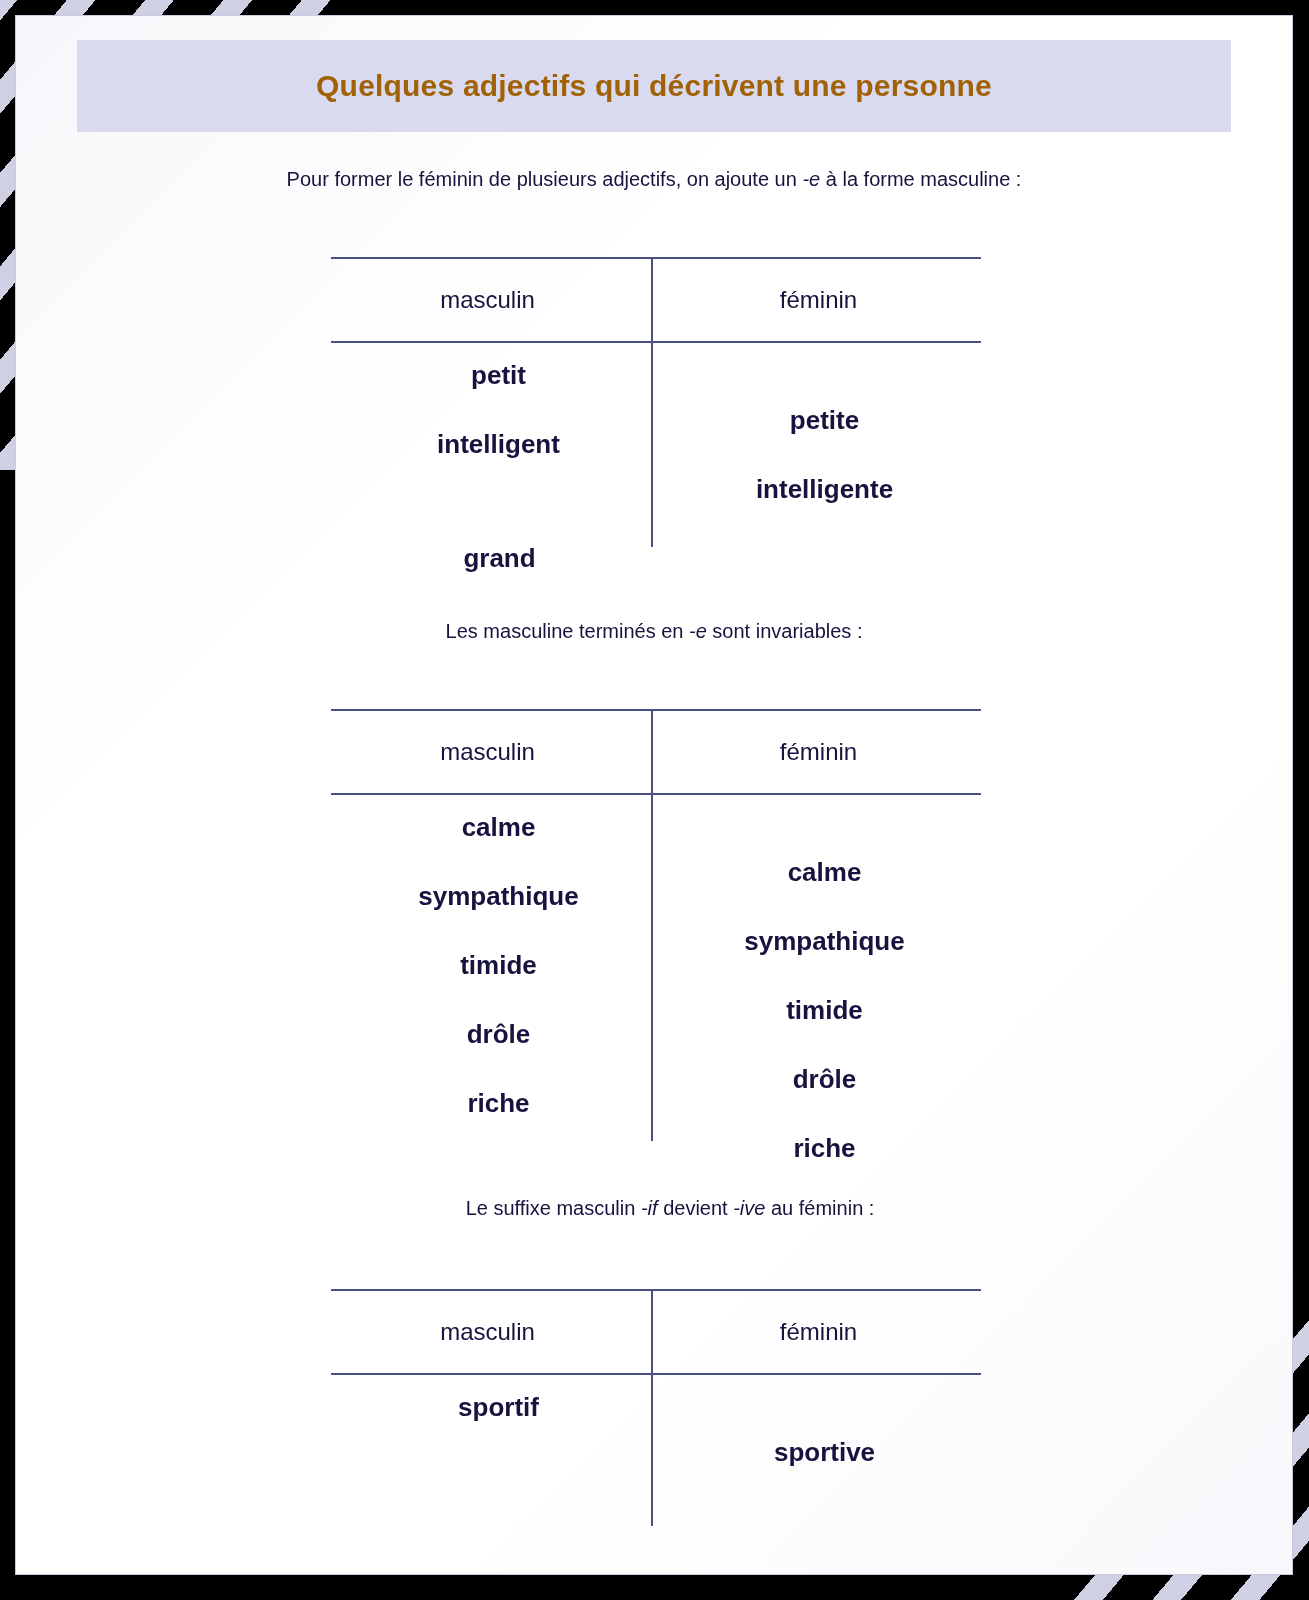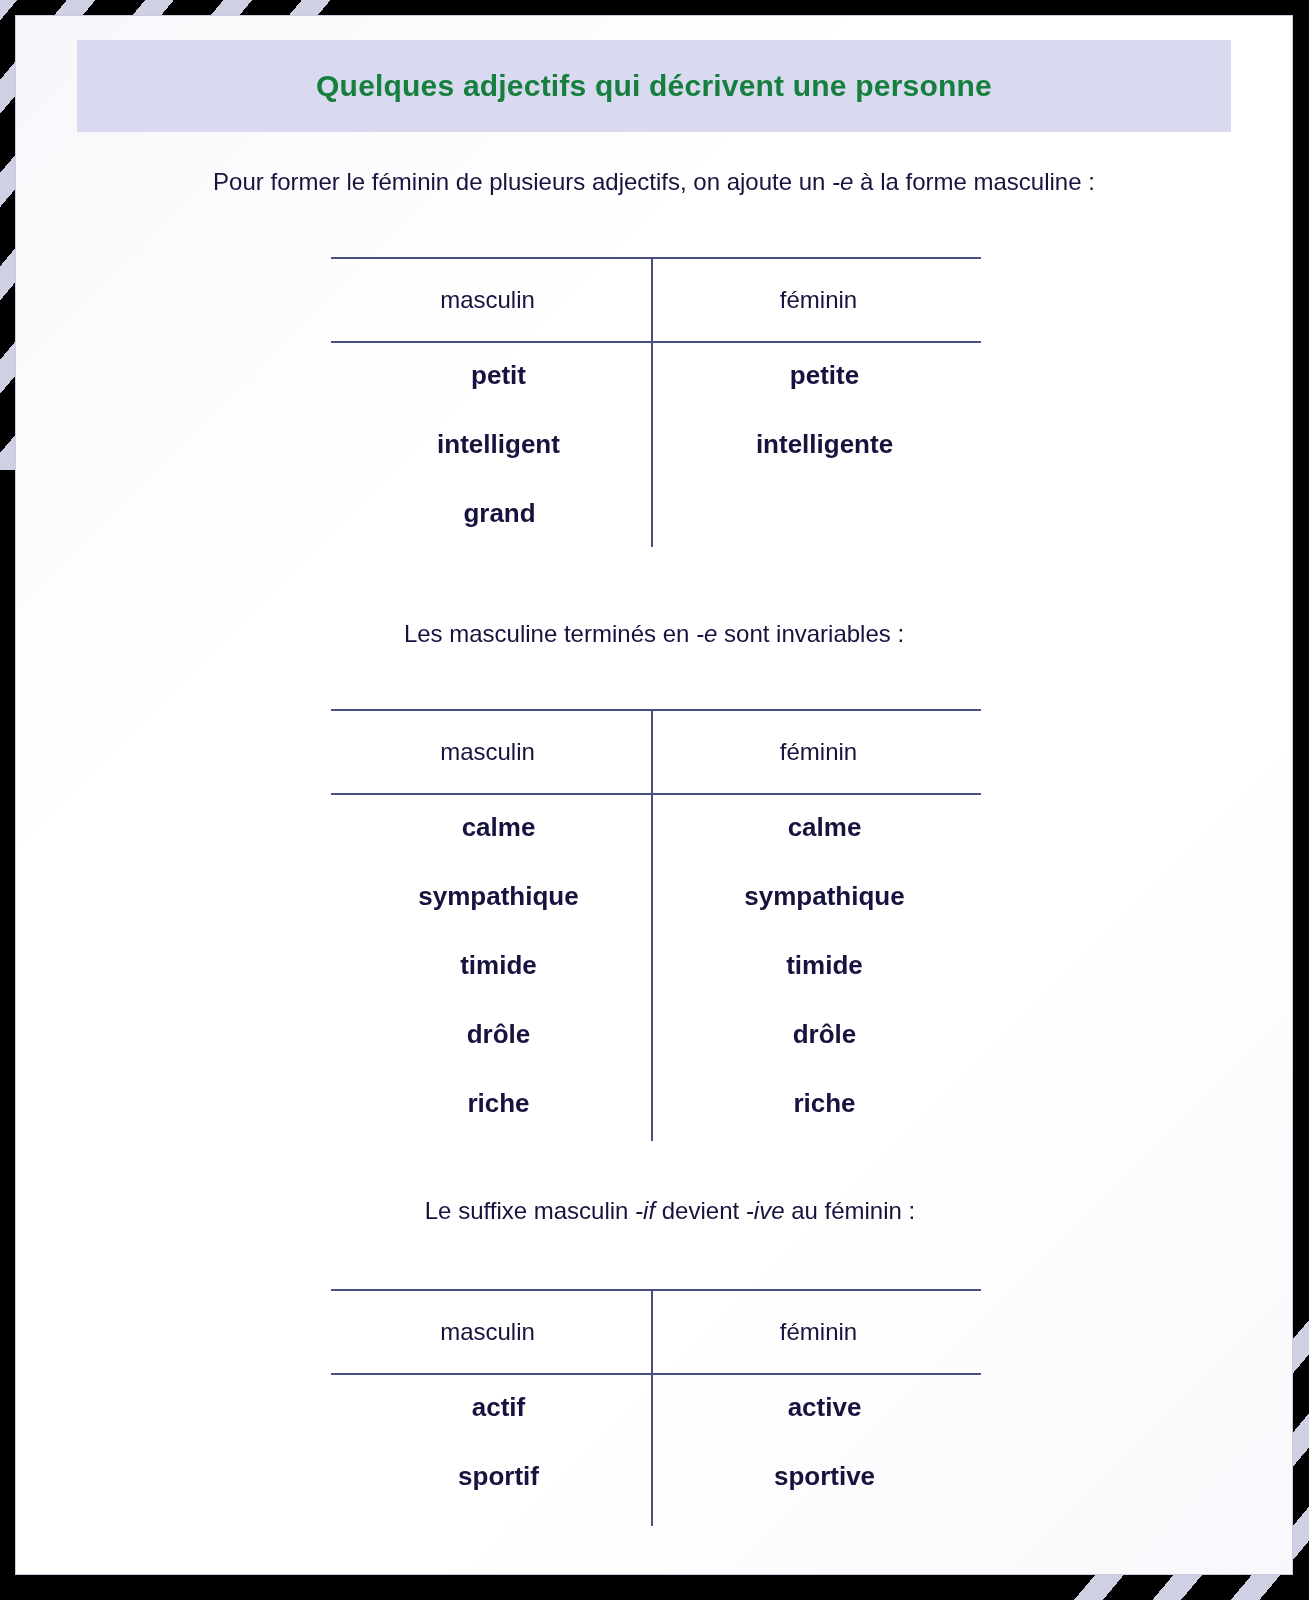--- a/index.html
+++ b/index.html
@@ -30,25 +30,25 @@
       position: absolute; left: 16px; top: 16px; width: 1276px; height: 1558px;
       background: linear-gradient(135deg, #f7f7fb 0%, #ffffff 30%, #ffffff 70%, #f8f8fc 100%);
       box-shadow: 0 0 0 1px #c9cadb;
     }
     .banner {
       position: absolute; left: 61px; top: 24px; width: 1154px; height: 92px;
       background: #d9d9ef;
       display: flex; align-items: center; justify-content: center;
     }
     .banner h1 {
-      margin: 16px; font-size: 30px; font-weight: bold; color: #15803d; letter-spacing: 0.2px;
+      margin: 16px; font-size: 30px; font-weight: bold; color: #a16207; letter-spacing: 0.2px;
     }
     .lead {
       position: absolute; left: 0; width: 100%; text-align: center;
-      font-size: 24px; color: #16133f;
+      font-size: 20px; color: #16133f;
     }
     .lead em { font-style: italic; }
     .tbl {
       position: absolute; left: 315px; width: 650px;
     }
     .tbl-head {
       position: relative; height: 82px;
       border-top: 2px solid #4a4e80; border-bottom: 2px solid #4a4e80;
       display: flex;
     }
@@ -59,21 +59,21 @@
     .tbl-head .hcell:first-child { padding-right: 12px; box-sizing: border-box; }
     .divider {
       position: absolute; left: 320px; top: 0; width: 2px; background: #4a4e80;
     }
     .tbl-body { position: relative; padding-top: 17px; }
     .row { display: flex; height: 69px; }
     .cell {
       width: 50%; text-align: center; font-size: 26px; font-weight: 600; color: #16133f;
     }
     .cell:first-child { padding-left: 10px; box-sizing: border-box; }
-    .cell:last-child { padding-left: 12px; box-sizing: border-box; }
+    .cell:last-child { padding-left: 12px; box-sizing: border-box; margin-top: 45px; }
     .cell b { font-weight: 900; }
   </style>
 </head>
 <body>
 
 <div class="frame-stripes"></div>
 <div class="frame-mask-tr"></div>
 <div class="frame-mask-r"></div>
 <div class="frame-mask-l"></div>
 <div class="frame-mask-bl"></div>
@@ -142,23 +142,19 @@
   <p class="lead" style="top:1165px; margin:16px;"><span>Le suffixe masculin </span><em>-if</em><span> devient </span><em>-ive</em><span> au féminin :</span></p>
 
   <div class="tbl" style="top:1273px;">
     <div class="divider" style="height:237px;"></div>
     <div class="tbl-head">
       <div class="hcell">masculin</div>
       <div class="hcell">féminin</div>
     </div>
     <div class="tbl-body">
       <div class="row">
-        <div class="cell"><span>act</span><b>if</b></div>
-        <div class="cell"><span>act</span><b>ive</b></div>
-      </div>
-      <div class="row">
         <div class="cell"><span>sport</span><b>if</b></div>
         <div class="cell"><span>sport</span><b>ive</b></div>
       </div>
     </div>
   </div>
 
 </div>
 
 </body></html>

